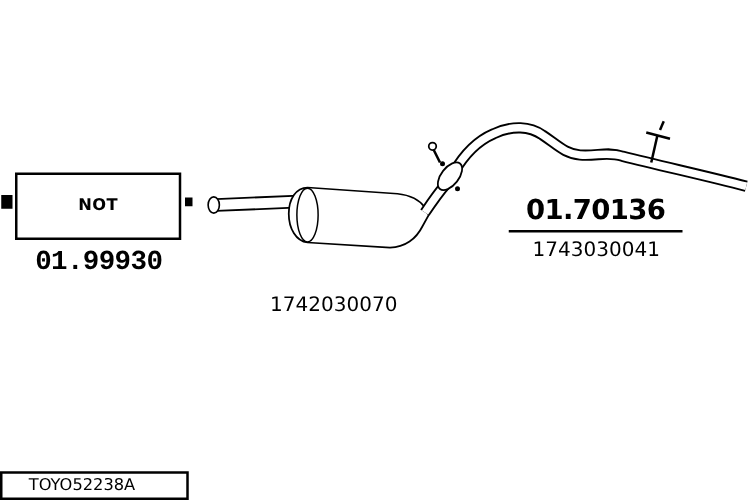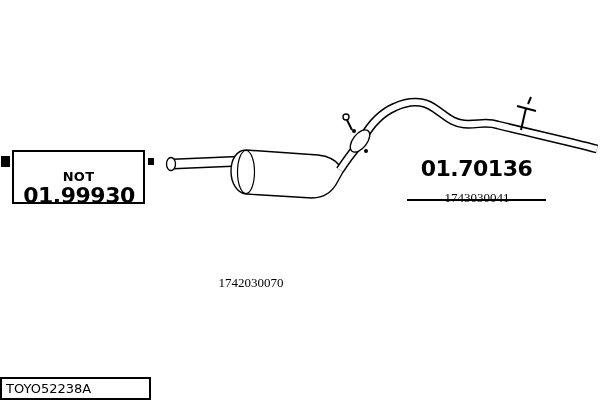--- a/index.html
+++ b/index.html
@@ -5,38 +5,38 @@
   html,body{margin:0;padding:0;background:#fff;}
   .stage{
     position:relative;width:600px;height:400px;overflow:hidden;background:#fff;
     font-family:"DejaVu Sans","Liberation Sans",sans-serif;color:#000;
   }
   .stage svg{position:absolute;left:0;top:0;}
   .na-box{
     position:absolute;left:12px;top:138px;width:133px;height:54px;
     border:2px solid #000;box-sizing:border-box;
     display:flex;flex-direction:column;align-items:center;justify-content:center;
-    font-size:13px;font-weight:bold;line-height:1.4;letter-spacing:.3px;background:#fff;margin-top:12px;
+    font-size:13px;font-weight:bold;line-height:1.4;letter-spacing:.3px;background:#fff;
   }
   .code{
     position:absolute;text-align:center;font-size:22px;font-weight:bold;
     letter-spacing:-0.5px;white-space:nowrap;
   }
-  .code1{left:10px;top:183px;width:138px;}
+  .code1{left:10px;top:197px;width:138px;font-family:Liberation Mono, monospace;}
   .code2{left:197px;top:205px;width:140px;}
-  .code3{left:407px;top:156px;width:139px;border-bottom:2px solid #000;padding-bottom:18px;}
+  .code3{left:407px;top:156px;width:139px;border-bottom:2px solid #000;padding-bottom:3px;}
   .ref{
-    position:absolute;text-align:center;font-size:13px;font-weight:normal;white-space:nowrap;font-family:Liberation Serif, serif;
+    position:absolute;text-align:center;font-size:16px;font-weight:normal;white-space:nowrap;
   }
-  .ref2{left:181px;top:234px;width:140px;margin-top:41px;}
+  .ref2{left:197px;top:234px;width:140px;}
   .ref3{left:407px;top:190px;width:140px;}
   .footer-box{
     position:absolute;left:0;bottom:0;width:151px;height:23px;
     border:2px solid #000;box-sizing:border-box;background:#fff;
-    display:flex;align-items:center;padding-left:4px;font-size:13px;
+    display:flex;align-items:center;padding-left:21px;font-size:13px;
   }
 </style>
 </head>
 <body>
 
 <div class="stage">
 
   <svg width="600" height="400" viewBox="0 0 600 400">
     <g fill="none" stroke="#000" stroke-width="1.4">
 

